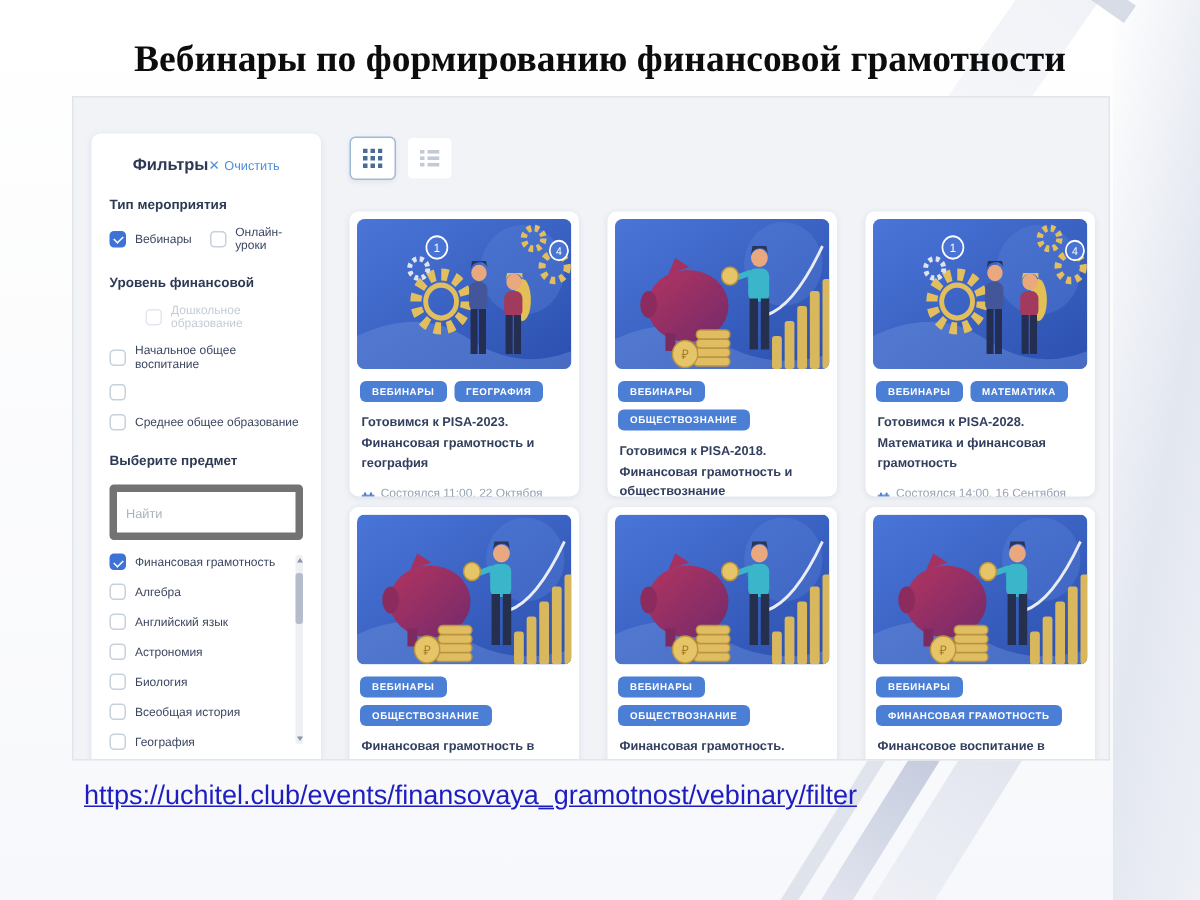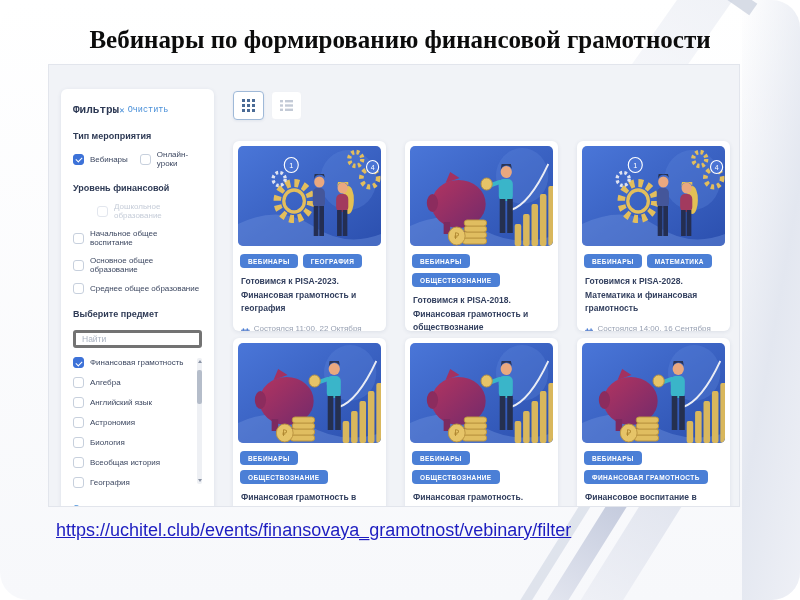--- a/index.html
+++ b/index.html
@@ -1,18 +1,18 @@
 <!DOCTYPE html>
 <html><head>
 <meta charset="utf-8">
 <style>
   html,body{margin:0;padding:0;background:#ffffff;}
   .slide{position:relative;width:800px;height:600px;overflow:hidden;
          background:linear-gradient(180deg,#ffffff 0%,#f7f8fb 100%);
-         font-family:"Liberation Sans",sans-serif;border-radius:28px;}
+         font-family:"Liberation Sans",sans-serif;}
   
   .deco{position:absolute;pointer-events:none;}
   .deco-right-band{right:0;top:0;width:58px;height:600px;
     background:linear-gradient(100deg,rgba(255,255,255,0) 0%,#e3e7f0 55%,#eef0f6 100%);}
   .deco-tr-1{left:640px;top:-40px;width:46px;height:200px;transform:rotate(35deg);
     background:linear-gradient(#e9ecf3,#f6f7fb);opacity:.7;}
   .deco-tr-2{left:726px;top:-6px;width:30px;height:14px;transform:rotate(35deg);background:#cdd3e0;opacity:.8;}
   .deco-b-1{left:572px;top:478px;width:18px;height:170px;transform:rotate(32deg);
     background:linear-gradient(#b8c0d6,#e9ebf3);opacity:.85;}
   .deco-b-2{left:604px;top:468px;width:36px;height:200px;transform:rotate(32deg);
@@ -23,35 +23,35 @@
   .slide-title{position:absolute;top:26px;left:0;width:100%;margin:0;text-align:center;
     font-family:"Liberation Serif",serif;font-weight:bold;font-size:25px;color:#0c0c0c;}
 
   
   .shot{position:absolute;left:48px;top:64px;width:692px;height:443px;
     background:#f1f3f7;border:1px solid #e2e5ec;box-sizing:border-box;overflow:hidden;}
 
   
   .sidebar{position:absolute;left:12px;top:24px;width:153px;height:560px;background:#fff;
     border-radius:6px;box-shadow:0 1px 4px rgba(40,60,100,.10);padding:15px 12px;box-sizing:border-box;}
-  .sb-header{display:flex;justify-content:flex-start;align-items:center;font-family:Liberation Mono, monospace;}
+  .sb-header{display:flex;justify-content:center;align-items:center;}
   .sb-title{font-size:11px;font-weight:bold;color:#2e3a55;}
   .sb-clear{font-size:8.5px;color:#4a90d9;display:flex;align-items:center;gap:3px;cursor:pointer;text-decoration:none;}
   .sb-clear .x{font-size:9px;}
   .sb-label{font-size:9px;font-weight:bold;color:#2e3a55;margin:15px 0 9px;}
   .cb-row{display:flex;align-items:center;gap:6px;font-size:8px;color:#3c4760;margin-bottom:9px;cursor:pointer;}
   .cb-row.disabled{color:#c5ccd8;padding-left:24px;}
   .checkbox{width:11px;height:11px;border:1px solid #c7d0dd;border-radius:3px;background:#fff;flex:none;position:relative;box-sizing:border-box;}
   .cb-row.disabled .checkbox{border-color:#e2e6ee;}
   .checkbox.checked{background:#3d72d8;border-color:#3d72d8;}
   .checkbox.checked::after{content:"";position:absolute;left:2px;top:2.5px;width:5px;height:3px;
     border-left:1.5px solid #fff;border-bottom:1.5px solid #fff;transform:rotate(-45deg);}
   .type-row{display:flex;gap:12px;}
   .type-row .cb-row{margin-bottom:0;}
-  .search-input{width:100%;height:18px;border:3px solid #737373;border-radius:3px;font-size:8.5px;
+  .search-input{width:100%;height:37px;border:5px solid #737373;border-radius:3px;font-size:8.5px;
     padding:0 6px;box-sizing:border-box;color:#3c4760;font-family:"Liberation Sans",sans-serif;outline:none;margin-top:2px;}
   .search-input::placeholder{color:#a9b2c0;}
   .subject-list{position:relative;margin-top:9px;padding-right:10px;}
   .scrollbar{position:absolute;right:0;top:1px;bottom:4px;width:5px;background:#eef0f4;border-radius:2px;}
   .scroll-thumb{position:absolute;left:0;top:12px;width:5px;height:34px;background:#b5bdca;border-radius:2px;}
   .scroll-arrow{position:absolute;left:0.5px;width:0;height:0;border-left:2px solid transparent;border-right:2px solid transparent;}
   .scroll-arrow.up{top:2px;border-bottom:3px solid #8a93a5;}
   .scroll-arrow.down{bottom:2px;border-top:3px solid #8a93a5;}
   .collapse-link{font-size:9px;color:#4a90d9;cursor:pointer;text-decoration:none;display:inline-block;margin-top:3px;}
 
@@ -131,21 +131,20 @@
       <label class="cb-row disabled">
         <span class="checkbox"></span>
         <span>Дошкольное образование</span>
       </label>
       <label class="cb-row">
         <span class="checkbox"></span>
         <span>Начальное общее воспитание</span>
       </label>
       <label class="cb-row">
         <span class="checkbox"></span>
-        <span>Основное общее образование</span>
       </label>
       <label class="cb-row">
         <span class="checkbox"></span>
         <span>Среднее общее образование</span>
       </label>
 
       <div class="sb-label">Выберите предмет</div>
       <input class="search-input" type="text" placeholder="Найти" style="">
 
       <div class="subject-list">

